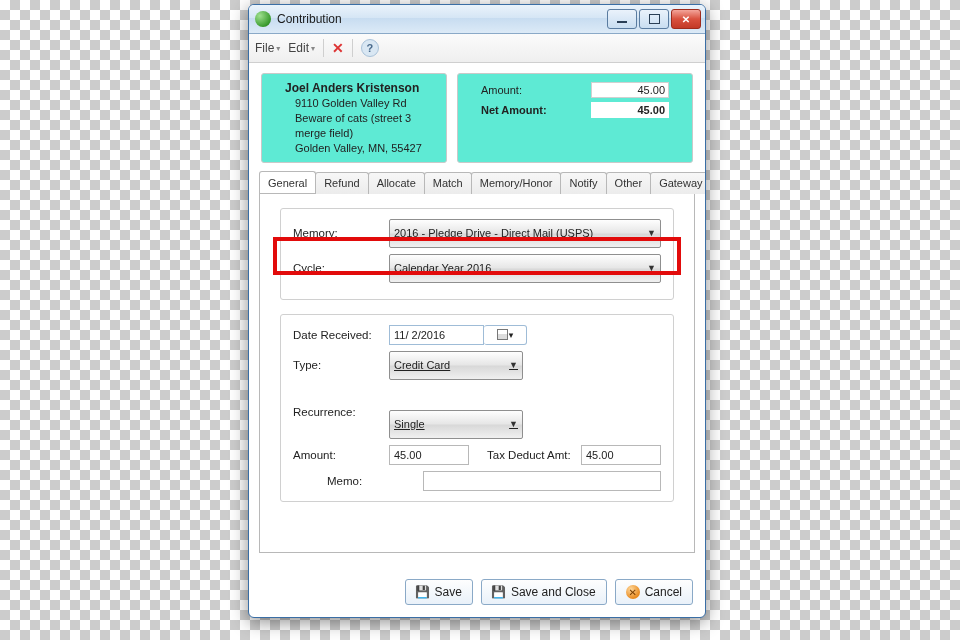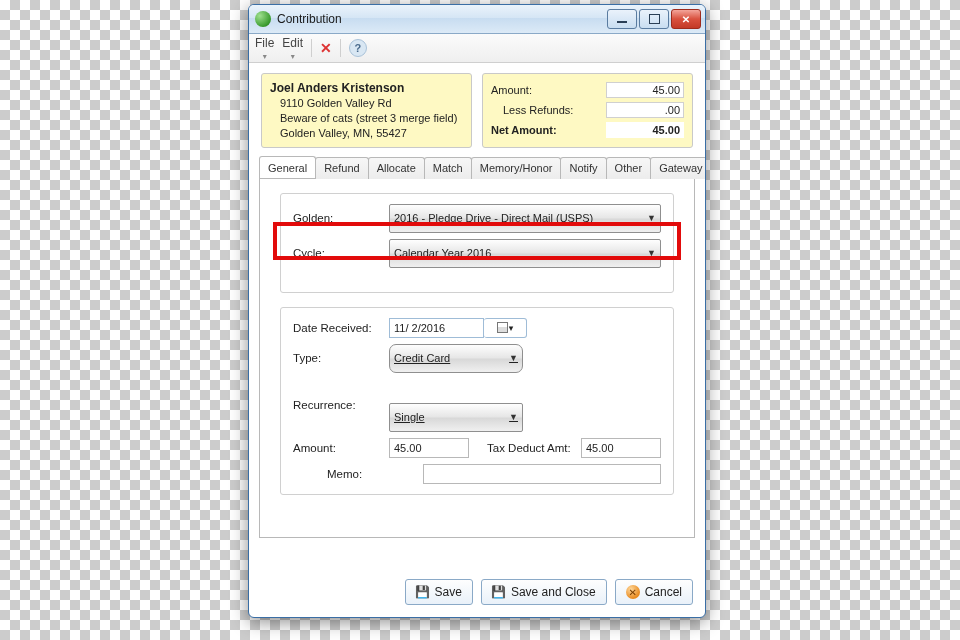--- a/index.html
+++ b/index.html
@@ -42,29 +42,29 @@
   .win-btn.min::after { content:""; width:10px; height:2px; background:#2a3f55; margin-top:6px;}
   .win-btn.max::after { content:""; width:9px; height:8px; border:1px solid #2a3f55; }
   .win-btn.close::after { content:"\2715"; }
 
   
   .toolbar {
     height:28px; border-bottom:1px solid #cfcfcf;
     display:flex; align-items:center; padding:0 6px; gap:8px;
     background: linear-gradient(#fbfbfb,#efefef);
   }
-  .toolbar .menu { color:#444; display:flex; align-items:center; gap:2px;flex-direction:column; }
+  .toolbar .menu { color:#444; display:flex; align-items:center; gap:2px; }
   .toolbar .menu .caret { font-size:8px; color:#888; }
   .toolbar .sep { width:1px; height:18px; background:#cfcfcf; }
   .toolbar .x-icon { color:#d33; font-weight:bold; font-size:14px; }
   .toolbar .help-icon { width:16px; height:16px; border-radius:50%; background:#d9e7f3; border:1px solid #a9c2d9; color:#4a6b8c; display:flex; align-items:center; justify-content:center; font-weight:bold; font-size:11px;}
 
   
   .header-row { display:flex; gap:10px; padding:10px 12px 8px 12px; }
-  .panel { flex:1; border:1px solid #c9c9c9; border-radius:3px; background:#fef9c3; padding:6px 8px; }
+  .panel { flex:1; border:1px solid #c9c9c9; border-radius:3px; background:#5eead4; padding:6px 23px; }
   .panel.address { font-size:11px; line-height:1.35; }
   .panel.address .name { font-weight:bold; font-size:12px; }
   .panel.address .indent { margin-left:10px; }
   .panel.amount { min-width:188px; font-size:11px; }
   .amt-row { display:flex; justify-content:space-between; align-items:center; height:20px; }
   .amt-row .val { width:70px; text-align:right; border:1px solid #d0d0d0; background:#fff; padding:1px 3px; font-size:11px; }
   .amt-row.net .lbl, .amt-row.net .val { font-weight:bold; border:none;}
   .amt-row.net .val { border:1px solid transparent;}
   .amt-row.refund .lbl { padding-left:12px; }
 
@@ -162,24 +162,20 @@
     <div class="panel address">
       <div class="name">Joel Anders Kristenson</div>
       <div class="indent">9110 Golden Valley Rd</div>
       <div class="indent">Beware of cats (street 3 merge field)</div>
       <div class="indent">Golden Valley, MN, 55427</div>
     </div>
     <div class="panel amount">
       <div class="amt-row">
         <span class="lbl">Amount:</span>
         <span class="val">45.00</span>
-      </div>
-      <div class="amt-row refund">
-        <span class="lbl">Less Refunds:</span>
-        <span class="val">.00</span>
       </div>
       <div class="amt-row net">
         <span class="lbl">Net Amount:</span>
         <span class="val">45.00</span>
       </div>
     </div>
   </div>
 
   <div class="tabs-wrap">
     <div class="tabs">
@@ -190,27 +186,27 @@
       <div class="tab"><span>Memory/Honor</span></div>
       <div class="tab"><span>Notify</span></div>
       <div class="tab"><span>Other</span></div>
       <div class="tab"><span>Gateway</span></div>
     </div>
 
     <div class="tab-body" style="position:relative; min-height:330px;">
 
       <div class="section" style="padding-bottom:12px;">
         <div class="row">
-          <span class="lbl">Golden:</span>
+          <span class="lbl">Memory:</span>
           <div class="ddl" style="flex:1;">
             <span>2016 - Pledge Drive - Direct Mail (USPS)</span>
               <span class="tri">▼</span>
           </div>
         </div>
-        <div class="row" style="margin-bottom:12px;">
+        <div class="row" style="margin-bottom:4px;">
           <span class="lbl">Cycle:</span>
           <div class="ddl" style="flex:1;">
             <span>Calendar Year 2016</span>
               <span class="tri">▼</span>
           </div>
         </div>
 
         <div class="highlight-box" style="left:-8px; right:-8px; top:28px; height:30px;"></div>
       </div>
 
@@ -222,21 +218,21 @@
                 <span>11/  2/2016</span>
               </div>
             <div class="btn">
                 <span class="cal"></span>
                 <span>▾</span>
               </div>
           </div>
         </div>
         <div class="row">
           <span class="lbl">Type:</span>
-          <div class="ddl" style="width:124px;border-radius:7px;">
+          <div class="ddl" style="width:124px;">
             <span>Credit Card</span>
               <span class="tri">▼</span>
           </div>
         </div>
         <div class="row">
           <span class="lbl">Recurrence:</span>
           <div class="ddl" style="width:124px;margin-top:24px;">
             <span>Single</span>
               <span class="tri">▼</span>
           </div>

